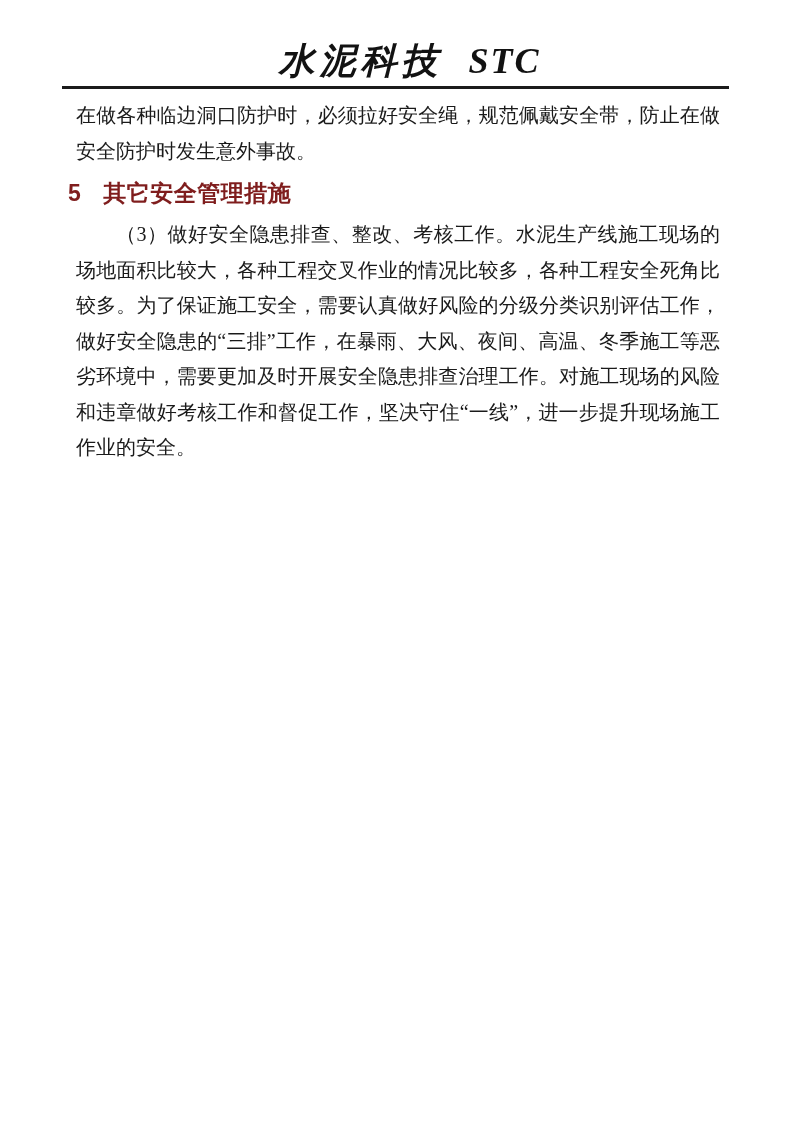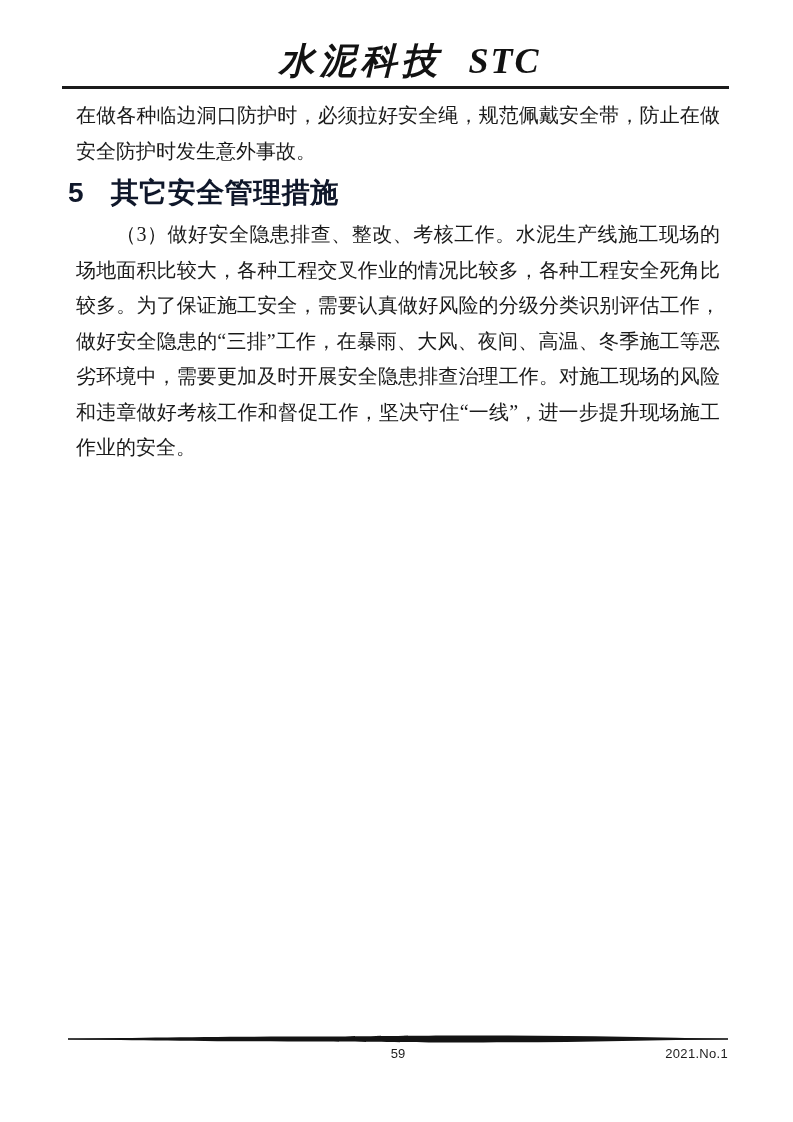--- a/index.html
+++ b/index.html
@@ -56,24 +56,24 @@
   .content p {
     margin: 8px;
     padding: 0;
   }
   .para { text-indent: 2em; }
   .no-indent { text-indent: 0; }
   .section-heading {
     margin: 4px 0 3px 0;
     font-family: "Liberation Sans", "DejaVu Sans", sans-serif;
     font-weight: bold;
-    font-size: 28px;
+    font-size: 23px;
     line-height: 32px;
     letter-spacing: 0.5px;
-    color: #0f172a;
+    color: #7f1d1d;
   }
   .section-heading .sec-num {
     display: inline-block;
     margin-right: 0.95em;
   }
   .footer {
     position: absolute;
     top: 1033px;
     left: 68px;
     width: 660px;
@@ -124,26 +124,14 @@
     <h2 class="section-heading">
       <span class="sec-num">5</span><span>其它安全管理措施</span>
     </h2>
 
 
     <p class="para">（3）做好安全隐患排查、整改、考核工作。水泥生产线施工现场的场地面积比较大，各种工程交叉作业的情况比较多，各种工程安全死角比较多。为了保证施工安全，需要认真做好风险的分级分类识别评估工作，做好安全隐患的“三排”工作，在暴雨、大风、夜间、高温、冬季施工等恶劣环境中，需要更加及时开展安全隐患排查治理工作。对施工现场的风险和违章做好考核工作和督促工作，坚决守住“一线”，进一步提升现场施工作业的安全。</p>
 
 
   </div>
 
-  <div class="footer">
-    <svg class="footer-rule-svg" viewBox="0 0 660 12" preserveAspectRatio="none" aria-hidden="true">
-      <path fill="#141414" d="M0,6 C60,4.6 140,3.6 220,3.6 C290,3.6 320,2.4 415,2.4
-           C505,2.4 585,4.2 660,6 C585,7.6 505,9.4 415,9.4
-           C320,9.4 290,8.4 220,8.4 C140,8.4 60,7.4 0,6 Z"></path>
-      <rect x="0" y="5.2" width="660" height="1.6" fill="#141414"></rect>
-    </svg>
-    <div class="footer-row">
-      <span class="page-num">59</span>
-      <span class="issue">2021.No.1</span>
-    </div>
-  </div>
 
 </div>
 
 </body></html>

